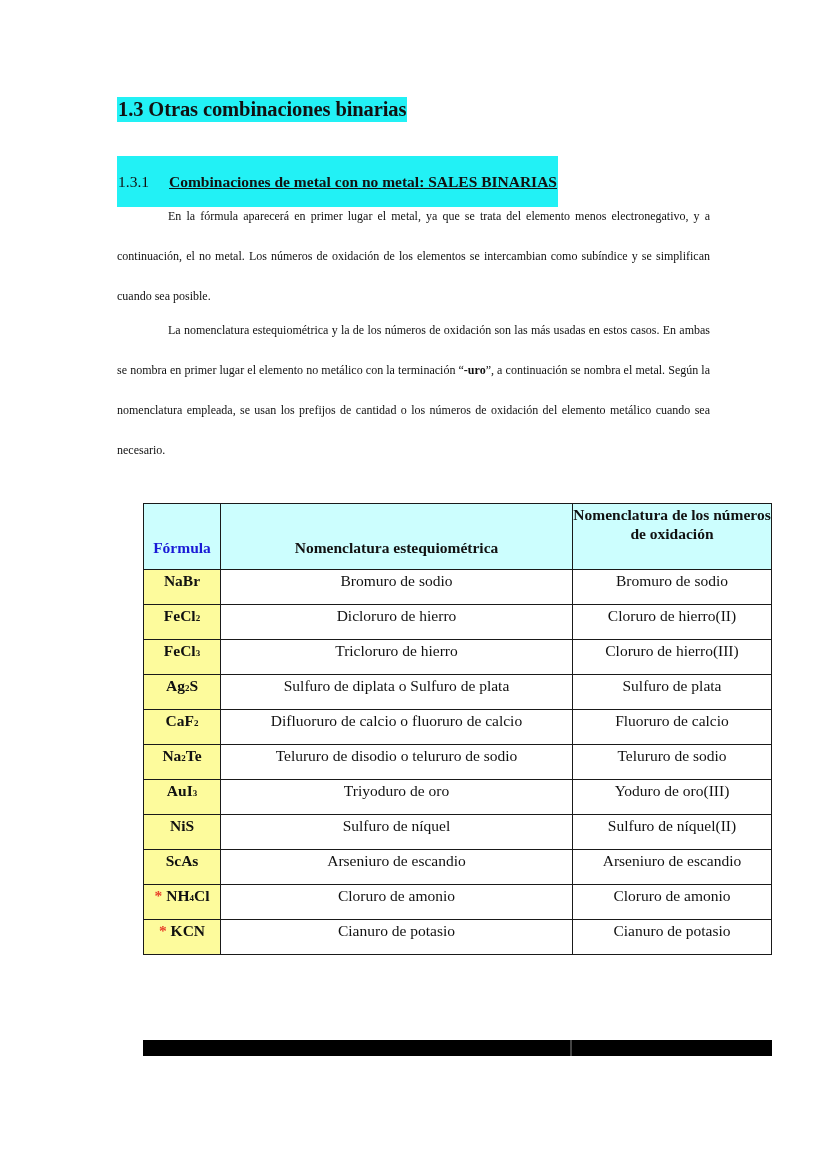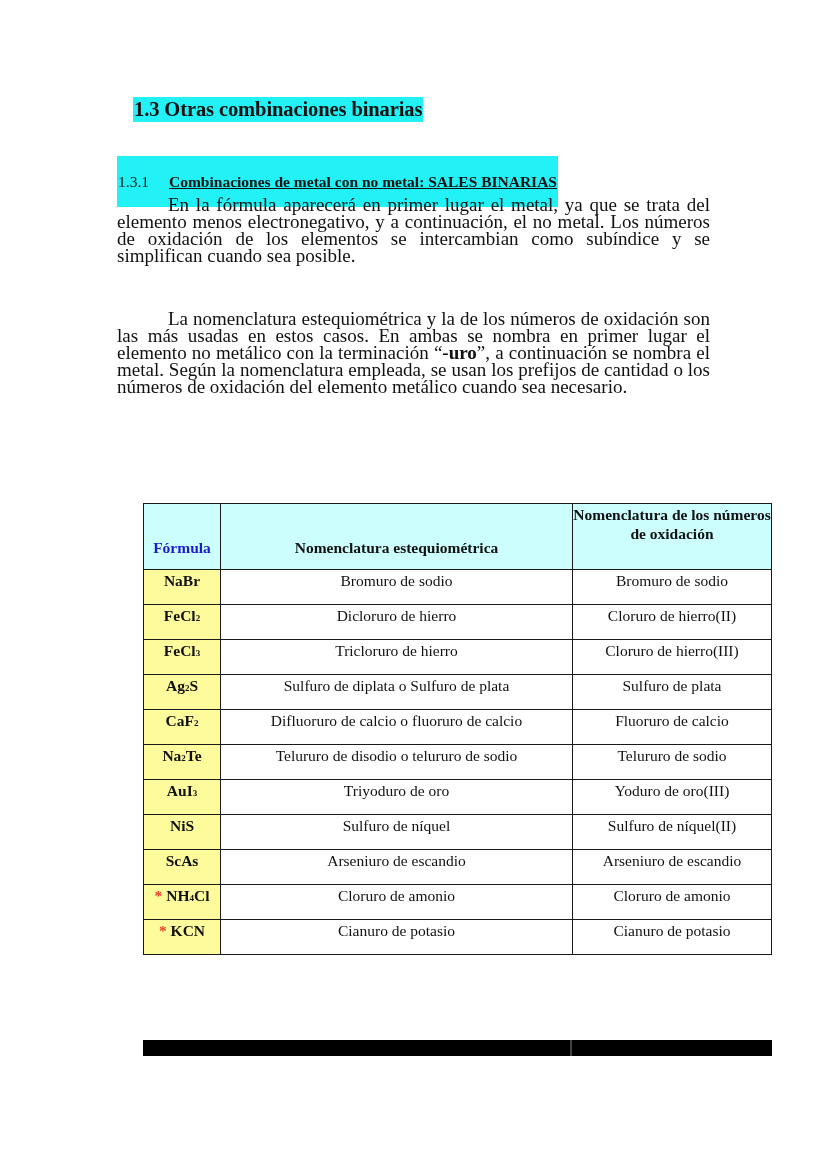--- a/index.html
+++ b/index.html
@@ -1,24 +1,24 @@
 <!DOCTYPE html>
 <html><head>
 <meta charset="utf-8">
 <style>
   html, body { margin:0; padding:0; background:#ffffff; }
   body { width:828px; height:1171px; position:relative; overflow:hidden;
          font-family:"Liberation Serif", "DejaVu Serif", serif; color:#111; }
   .h1 { position:absolute; left:117px; top:97px; font-size:20.5px; font-weight:bold;
-        background:#22f1f5; padding:0 1px; line-height:25px; letter-spacing:-0.1px;margin-left:16px; }
+        background:#22f1f5; padding:0 1px; line-height:25px; letter-spacing:-0.1px; }
   .h2 { position:absolute; left:117px; top:156px; font-size:15.5px; line-height:19px;
         background:#22f1f5; padding:16px 1px; }
   .h2 .num { display:inline-block; width:51px; }
   .h2 .title { font-weight:bold; text-decoration:underline; }
-  .para { position:absolute; left:117px; width:593px; font-size:19px; line-height:17px;
+  .para { position:absolute; left:117px; width:593px; font-size:12px; line-height:40px;
           text-align:justify; }
   .para .indent { display:inline-block; width:51px; }
   .p1 { top:196px; }
   .p2 { top:310px; }
   table.nom { position:absolute; left:143px; top:503px; border-collapse:collapse;
               font-size:15.5px; }
   table.nom td, table.nom th { border:1.5px solid #1a1a1a; text-align:center; padding:0; }
   table.nom th { background:#ccfefe; font-weight:bold; height:53px; line-height:19px; }
   table.nom th.f { color:#1a1ad6; width:76px; vertical-align:bottom; padding-bottom:12px; }
   table.nom th.c2 { width:351px; vertical-align:bottom; padding-bottom:12px; }

